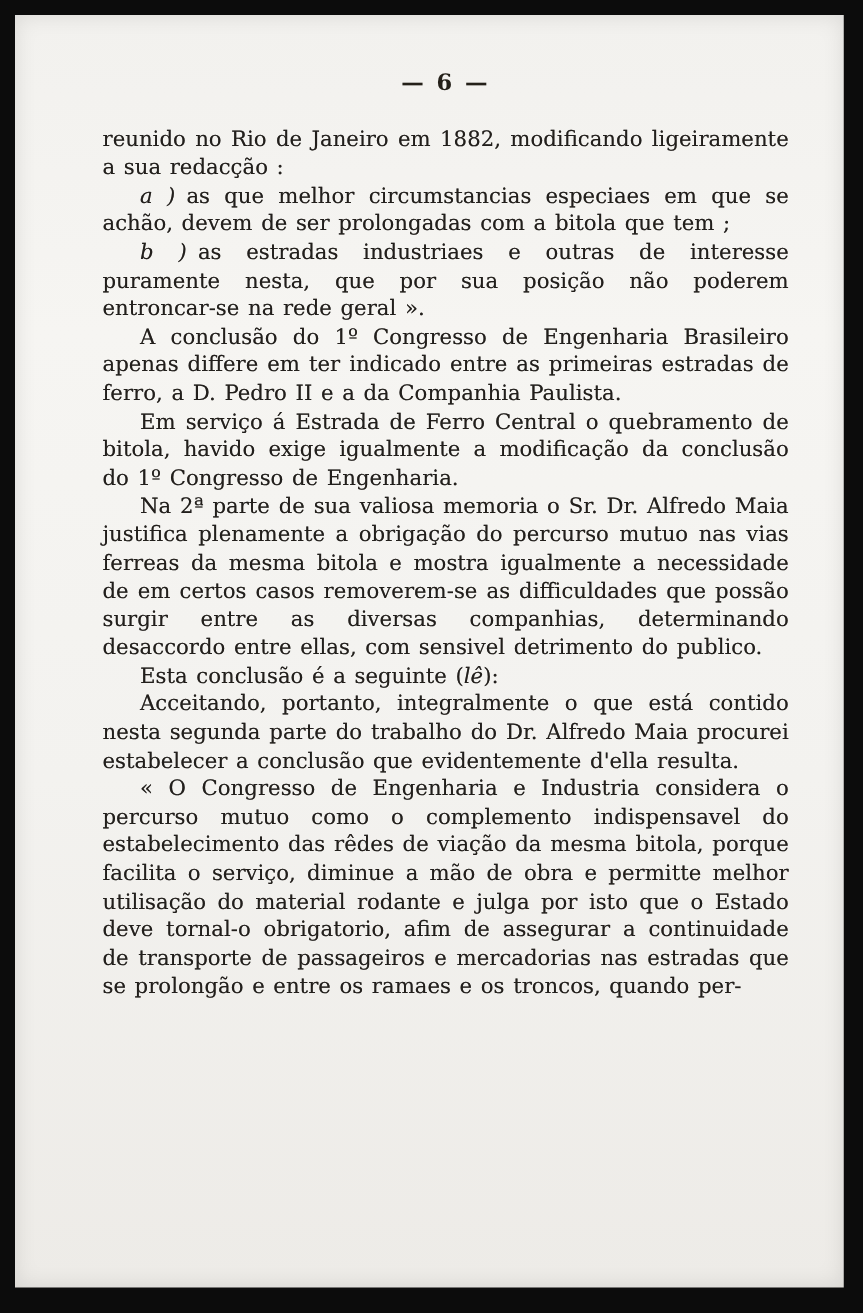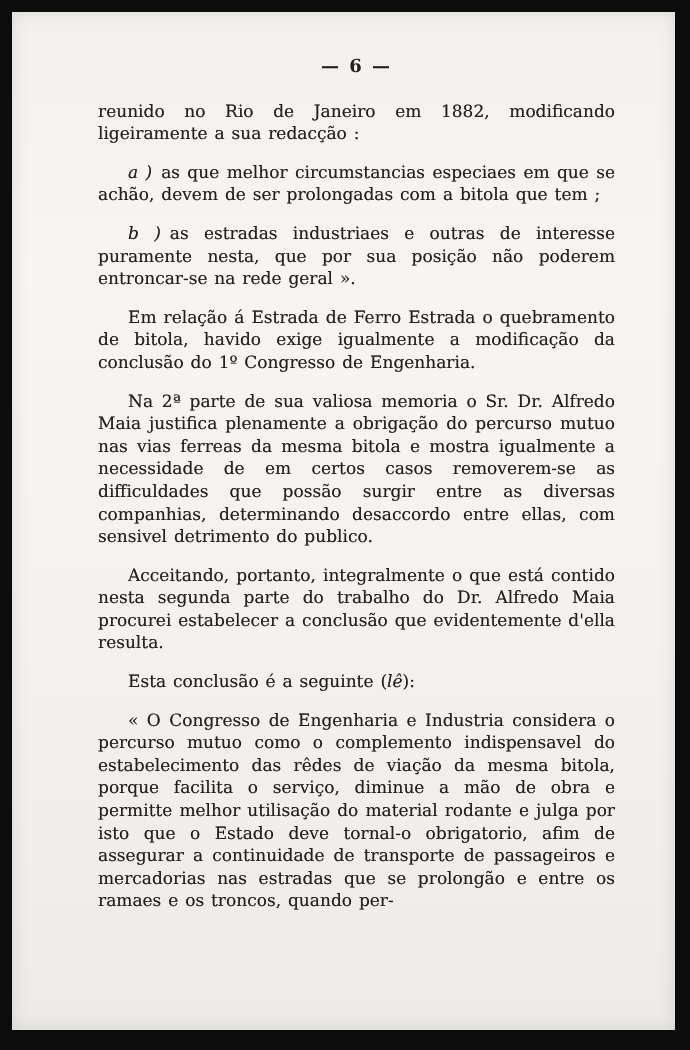--- a/index.html
+++ b/index.html
@@ -34,21 +34,21 @@
   }
   .pageno {
     text-align: center;
     font-size: 18px;
     letter-spacing: 2px;
     margin: 0 0 22px 0;
     font-weight: bold;
     color: #242019;
   }
   p {
-    margin: 16px;
+    margin: 0;
     text-align: justify;
     text-indent: 30px;
     word-spacing: 1.5px;
     hyphens: none;
     text-shadow: 0 0 0.45px rgba(20,16,12,0.55);
   }
   p.noindent { text-indent: 0; }
   .marker {
     font-style: italic;
     padding-right: 9px;
@@ -63,26 +63,27 @@
 
     <div class="pageno">— 6 —</div>
 
     <p class="noindent"><span>reunido no Rio de Janeiro em 1882, modificando ligeiramente a sua redacção :</span></p>
 
 
     <p><span class="marker">a )</span><span>as que melhor circumstancias especiaes em que se achão, devem de ser prolongadas com a bitola que tem ;</span></p>
 
     <p><span class="marker">b )</span><span>as estradas industriaes e outras de interesse puramente nesta, que por sua posição não poderem entroncar-se na rede geral ».</span></p>
 
+    <p><span>A conclusão do 1º Congresso de Engenharia Brasileiro apenas differe em ter indicado entre as primeiras estradas de ferro, a D. Pedro II e a da Companhia Paulista.</span></p>
 
 
-    <p><span>Em relação á Estrada de Ferro Estrada o quebramento de bitola, havido exige igualmente a modificação da conclusão do 1º Congresso de Engenharia.</span></p>
+    <p><span>Em serviço á Estrada de Ferro Central o quebramento de bitola, havido exige igualmente a modificação da conclusão do 1º Congresso de Engenharia.</span></p>
 
     <p><span>Na 2ª parte de sua valiosa memoria o Sr. Dr. Alfredo Maia justifica plenamente a obrigação do percurso mutuo nas vias ferreas da mesma bitola e mostra igualmente a necessidade de em certos casos removerem-se as difficuldades que possão surgir entre as diversas companhias, determinando desaccordo entre ellas, com sensivel detrimento do publico.</span></p>
 
+    <p><span>Esta conclusão é a seguinte (</span><span class="it">lê</span><span>):</span></p>
+
     <p><span>Acceitando, portanto, integralmente o que está contido nesta segunda parte do trabalho do Dr. Alfredo Maia procurei estabelecer a conclusão que evidentemente d'ella resulta.</span></p>
-
-    <p><span>Esta conclusão é a seguinte (</span><span class="it">lê</span><span>):</span></p>
 
     <p><span>« O Congresso de Engenharia e Industria considera o percurso mutuo como o complemento indispensavel do estabelecimento das rêdes de viação da mesma bitola, porque facilita o serviço, diminue a mão de obra e permitte melhor utilisação do material rodante e julga por isto que o Estado deve tornal-o obrigatorio, afim de assegurar a continuidade de transporte de passageiros e mercadorias nas estradas que se prolongão e entre os ramaes e os troncos, quando per-</span></p>
 
   </div>
 </div>
 
 </body></html>

